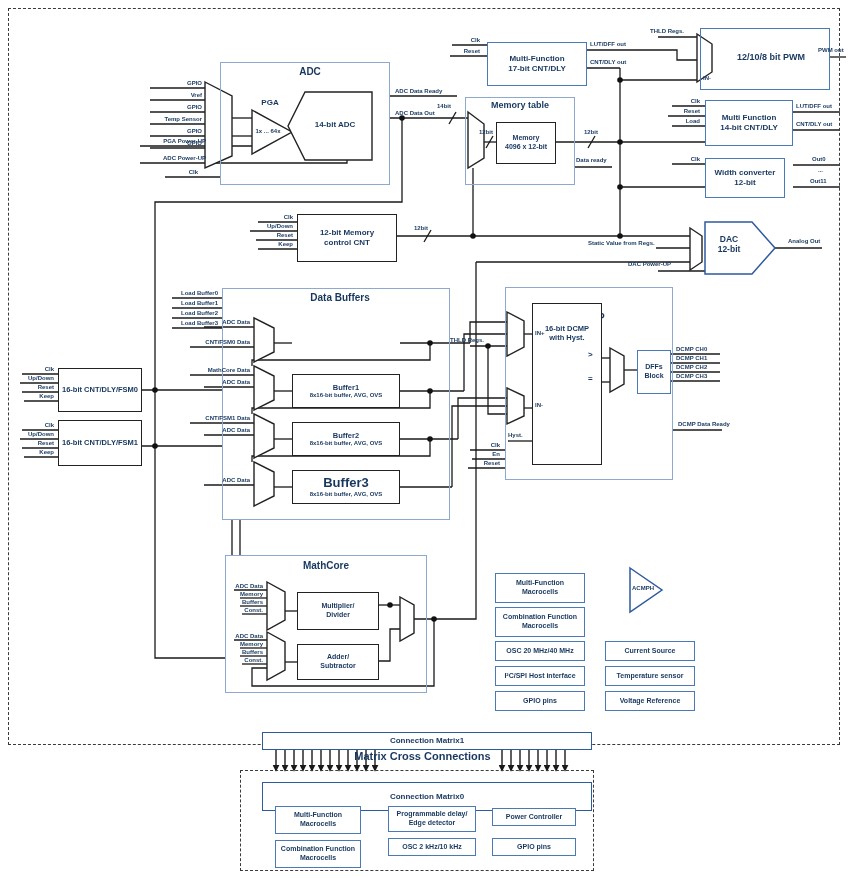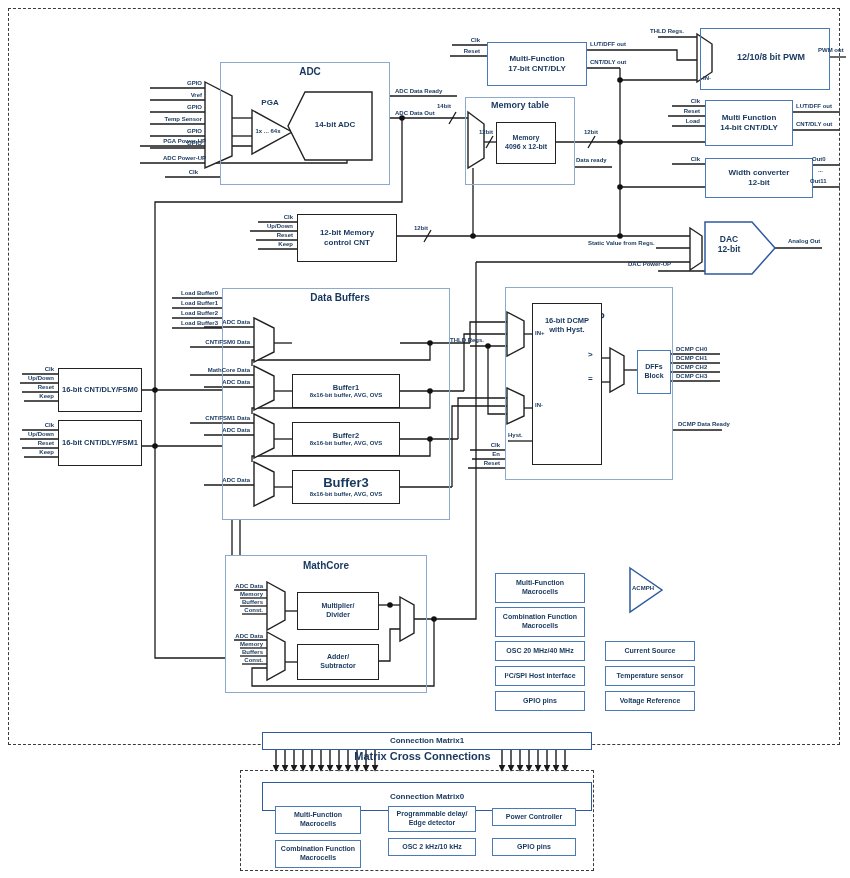--- a/index.html
+++ b/index.html
@@ -281,21 +281,21 @@
   <div class="fb" style="left:705px;top:100px;width:88px;height:46px;">
     <span class="t f8">Multi Function
 14-bit CNT/DLY</span>
   </div>
   <div class="lbl r" style="left:656px;top:98px;width:44px;">Clk</div>
   <div class="lbl r" style="left:656px;top:108px;width:44px;">Reset</div>
   <div class="lbl r" style="left:656px;top:118px;width:44px;">Load</div>
   <div class="lbl" style="left:796px;top:103px;">LUT/DFF out</div>
   <div class="lbl" style="left:796px;top:121px;">CNT/DLY out</div>
 
-  <div class="fb" style="left:705px;top:158px;width:108px;height:40px;">
+  <div class="fb" style="left:705px;top:158px;width:80px;height:40px;">
     <span class="t f8">Width converter
 12-bit</span>
   </div>
   <div class="lbl r" style="left:656px;top:156px;width:44px;">Clk</div>
   <div class="lbl" style="left:812px;top:156px;">Out0</div>
   <div class="lbl" style="left:818px;top:167px;">...</div>
   <div class="lbl" style="left:810px;top:178px;">Out11</div>
 
   <div class="ct" style="left:706px;top:234px;width:46px;font-size:8.5px;">DAC
 12-bit</div>
@@ -354,21 +354,21 @@
   <div class="kb" style="left:58px;top:420px;width:84px;height:46px;">
     <span class="t" style="font-size:7.5px;">16-bit CNT/DLY/FSM1</span>
   </div>
   <div class="lbl r" style="left:8px;top:422px;width:46px;">Clk</div>
   <div class="lbl r" style="left:8px;top:431px;width:46px;">Up/Down</div>
   <div class="lbl r" style="left:8px;top:440px;width:46px;">Reset</div>
   <div class="lbl r" style="left:8px;top:449px;width:46px;">Keep</div>
 
   <div class="cb" style="left:505px;top:287px;width:168px;height:193px;"></div>
   <div class="ct f10" style="left:540px;top:290px;width:100px;margin-top:22px;">DCMP</div>
-  <div class="kb" style="left:532px;top:303px;width:70px;height:162px;justify-content:flex-start;padding-top:12px;">
+  <div class="kb" style="left:532px;top:303px;width:70px;height:162px;justify-content:flex-start;padding-top:20px;">
     <span class="t" style="font-size:7.5px;">16-bit DCMP
 with Hyst.</span>
   </div>
   <div class="lbl" style="left:535px;top:330px;">IN+</div>
   <div class="lbl" style="left:535px;top:402px;">IN-</div>
   <div class="lbl" style="left:588px;top:351px;font-size:8px;">&gt;</div>
   <div class="lbl" style="left:588px;top:375px;font-size:8px;">=</div>
   <div class="lbl r" style="left:450px;top:337px;">THLD Regs.</div>
   <div class="fb" style="left:637px;top:350px;width:34px;height:44px;">
     <span class="t f7">DFFs

